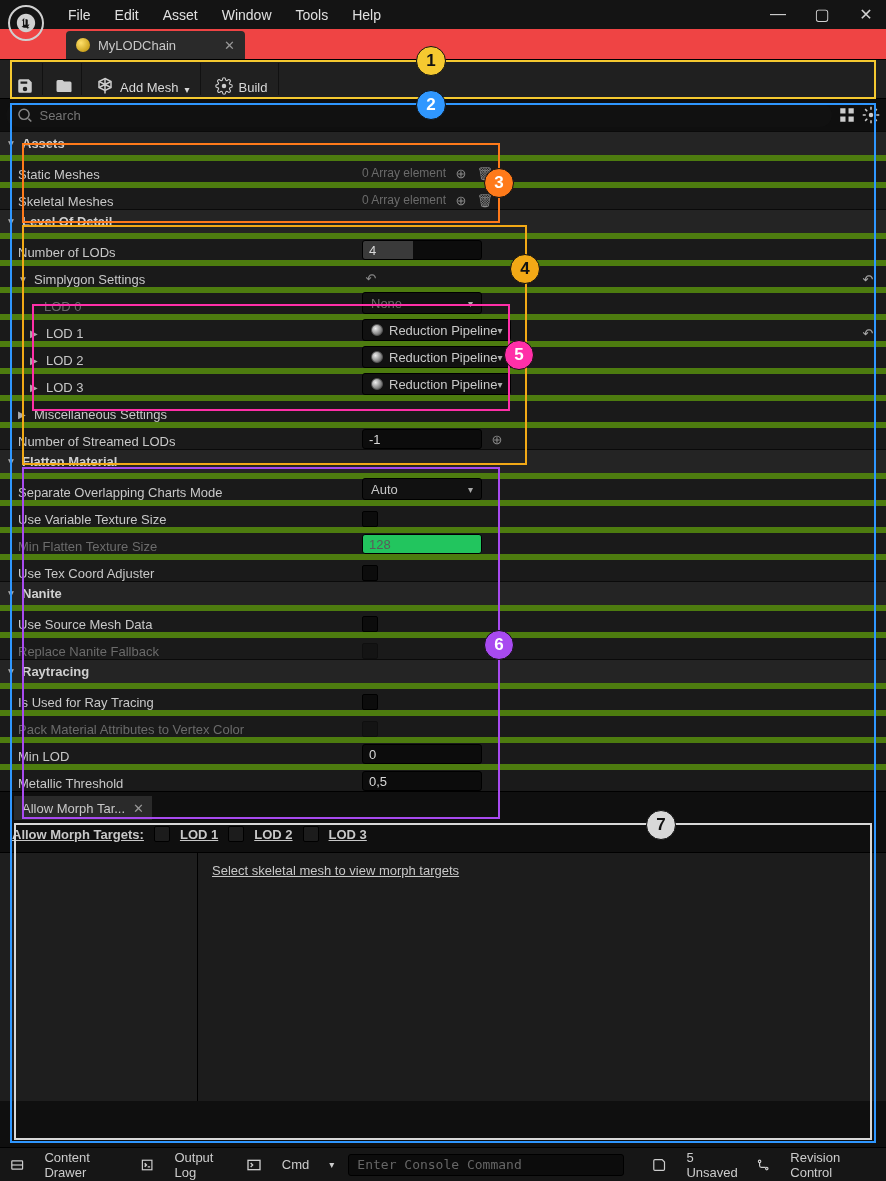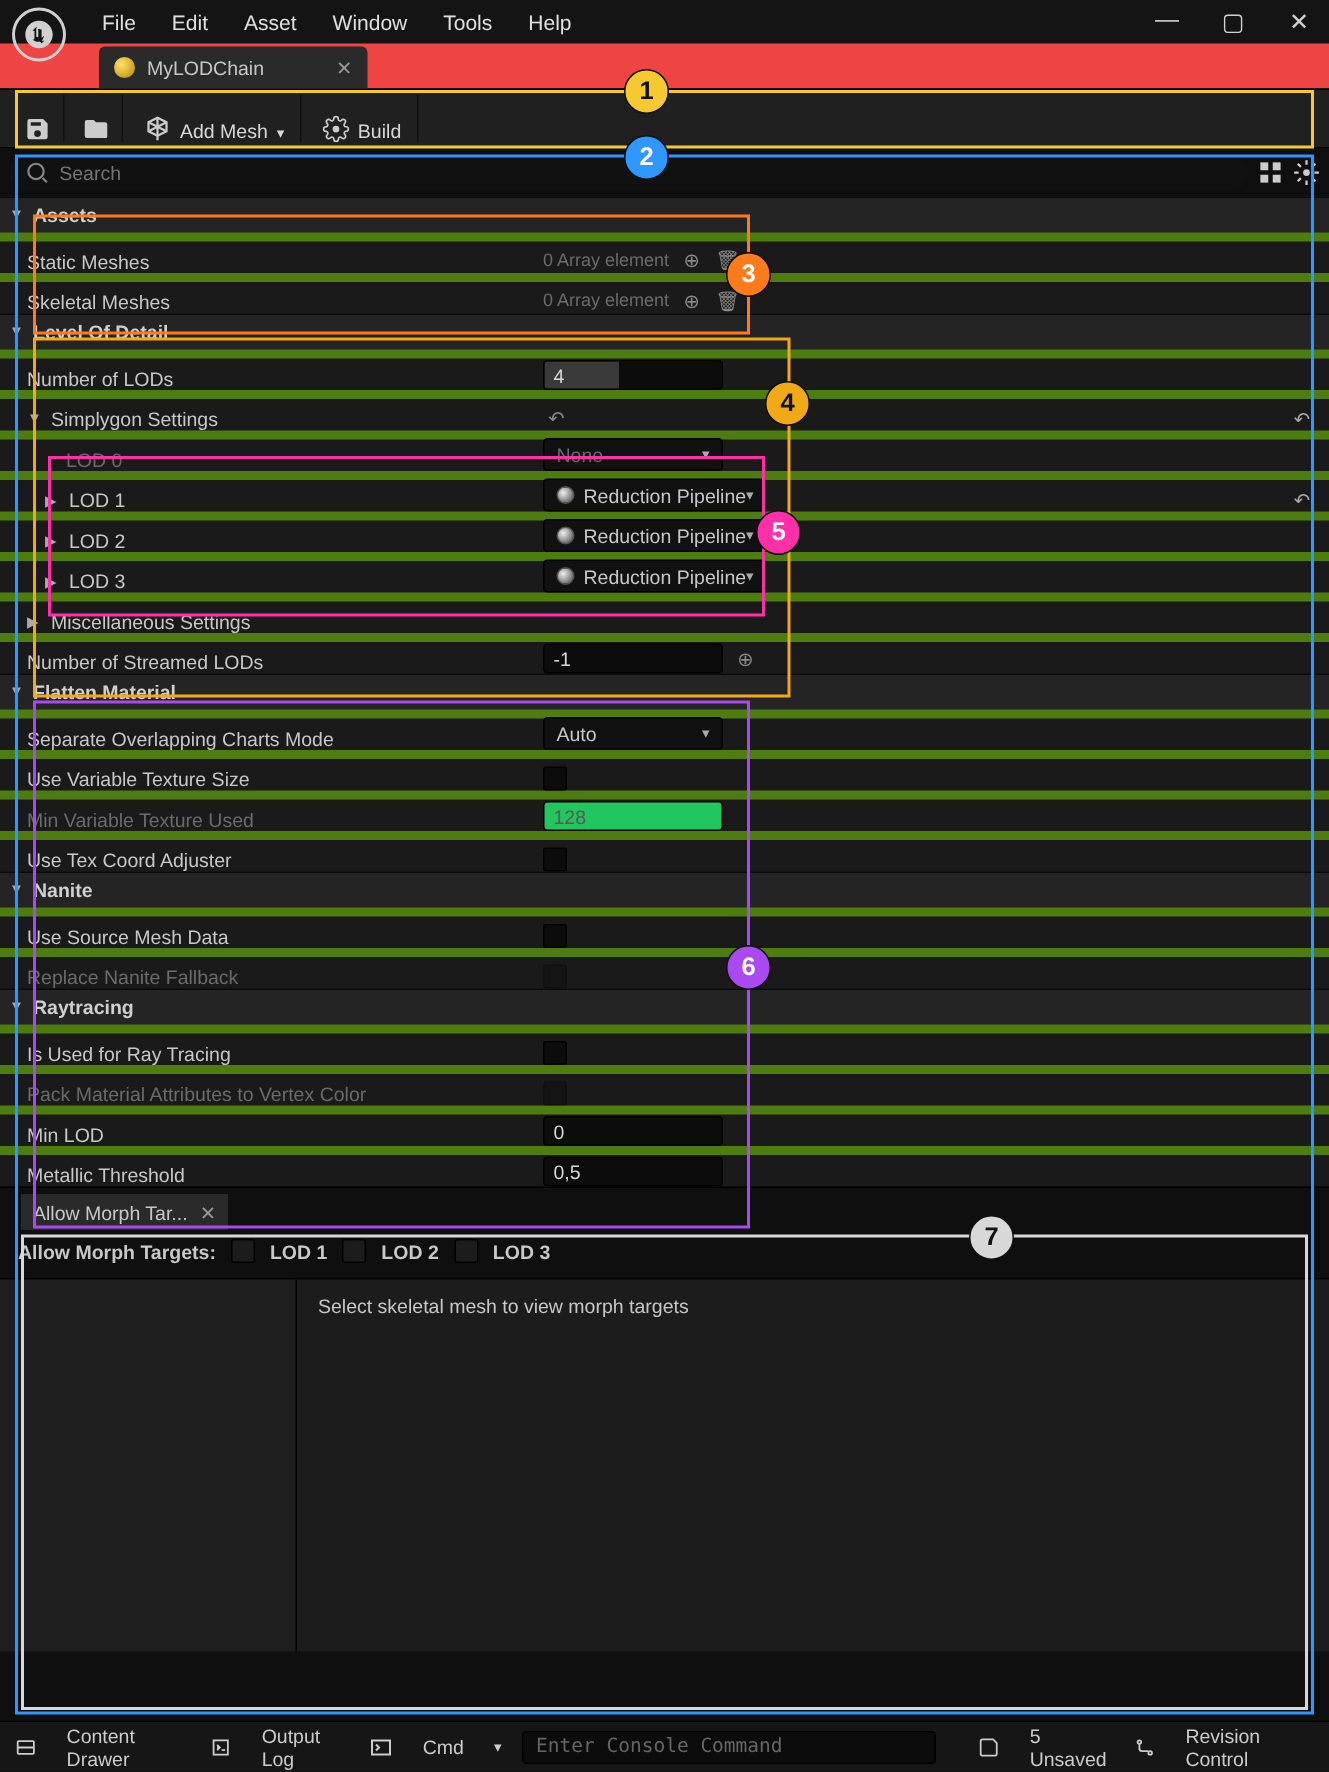--- a/index.html
+++ b/index.html
@@ -44,21 +44,21 @@
 .dropdown { background:#111; border:1px solid #000; border-radius:3px; height:22px; padding:0 8px; color:#c8c8c8; display:flex; align-items:center; min-width:120px; cursor:pointer; }
 .dropdown .chev { margin-left:auto; font-size:10px; color:#aaa; }
 .dropdown .sphere { width:12px; height:12px; border-radius:50%; background:radial-gradient(circle at 35% 35%,#eee,#444); margin-right:6px; border:1px solid #555; }
 .chk { width:16px; height:16px; border:1px solid #000; background:#0c0c0c; border-radius:2px; cursor:pointer; }
 .reset-cell { width:36px; display:flex; justify-content:center; align-items:center; }
 
 
 .anno { position:absolute; border-width:2px; border-style:solid; pointer-events:none; }
 .badge { position:absolute; width:30px; height:30px; border-radius:50%; display:flex; align-items:center; justify-content:center; font-weight:700; font-size:17px; border:1.5px solid #111; }
 
-.morph-area { border-top:1px solid #000; }
+.morph-area { border-top:1px solid #000;text-decoration:underline; }
 .morph-tab { background:#2a2a2a; display:inline-flex; height:24px; align-items:center; padding:0 8px; gap:8px; margin:4px 0 0 14px; }
 .morph-head { padding:6px 8px 10px 12px; font-weight:600; display:flex; align-items:center; gap:10px; border-bottom:1px solid #000; }
 .morph-head .chk { background:#1c1c1c; }
 .morph-body { display:flex; height:248px; }
 .morph-body .left { width:198px; background:#1e1e1e; border-right:1px solid #000; }
 .morph-body .right { flex:1; background:#1c1c1c; padding:10px 14px; color:#c8c8c8; }
 
 .statusbar { position:absolute; bottom:0; left:0; right:0; height:34px; background:#161616; display:flex; align-items:center; padding:0 10px; gap:14px; border-top:1px solid #000; }
 .sb-item { display:flex; align-items:center; gap:20px; color:#ccc; cursor:pointer; font-size:13px; }
 .sb-item svg { width:16px; height:16px; }
@@ -286,21 +286,21 @@
   <div class="row">
       <div class="lbl">
         <span>Use Variable Texture Size</span>
       </div>
       <div class="val">
         <div class="chk"></div>
       </div>
     </div>
   <div class="row">
       <div class="lbl dim">
-        <span>Min Variable Texture Used</span>
+        <span>Min Flatten Texture Size</span>
       </div>
       <div class="val">
         <div class="numbox dark">
           <span>128</span>
         </div>
       </div>
     </div>
   <div class="row">
       <div class="lbl">
         <span>Use Tex Coord Adjuster</span>

